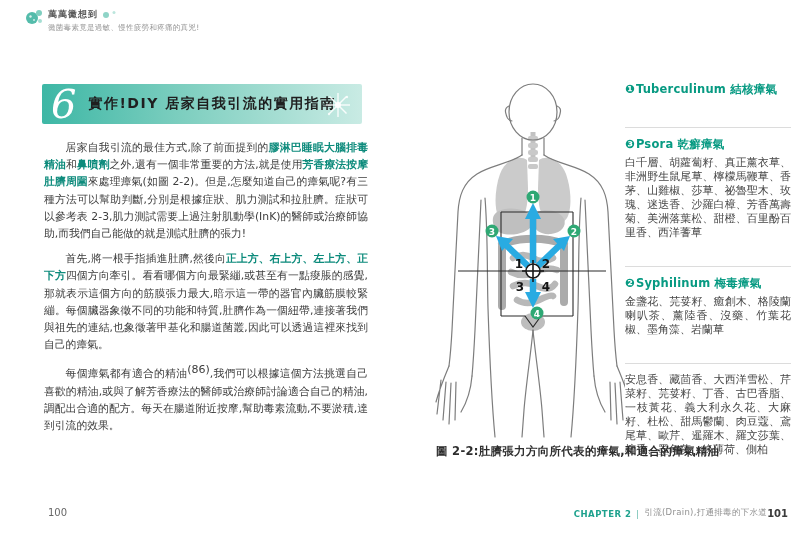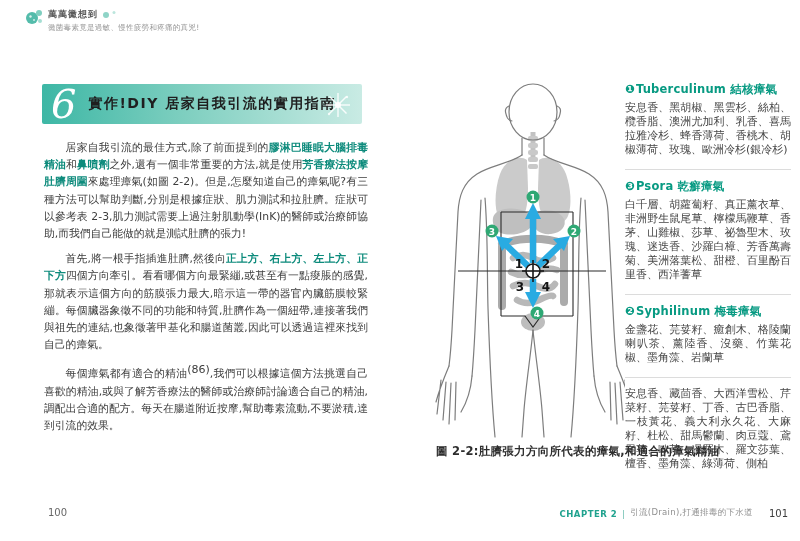--- a/index.html
+++ b/index.html
@@ -28,34 +28,34 @@
   
   .body-text{position:absolute;left:44px;top:139px;width:324px;font-size:10.8px;line-height:17.2px;text-align:justify;}
   .body-text p{margin:0 0 8px 0;text-indent:2em;}
   .seg-n{color:#3c3c3c;}
   .seg-b{color:#0d8b7c;font-weight:bold;}
   .seg-sup{font-size:11px;vertical-align:4px;color:#3c3c3c;}
   
   .diagram{position:absolute;left:433px;top:80px;}
   
   .miasm-col{position:absolute;left:625px;top:82px;width:166px;}
-  .miasm-block{padding-bottom:12px;border-bottom:1px solid #dcdcdc;margin-bottom:9px;}
+  .miasm-block{padding-bottom:26px;border-bottom:1px solid #dcdcdc;margin-bottom:9px;}
   .miasm-block.last{border-bottom:none;}
   .miasm-head{font-size:11.5px;font-weight:bold;color:#079a82;margin-bottom:4px;letter-spacing:.2px;}
   .m-badge{margin-right:1px;}
   .m-oils{font-size:11px;line-height:14px;color:#464646;text-align:justify;}
   
   .fig-caption{position:absolute;left:436px;top:444px;width:358px;font-size:11.5px;font-weight:bold;color:#2d2d2d;letter-spacing:.3px;}
   
   .folio-left{position:absolute;left:48px;top:507px;font-size:10px;color:#666;}
   .footer-right{position:absolute;right:12px;top:507px;font-size:8.5px;display:flex;align-items:flex-end;}
   .f-chap{color:#1fa28e;font-weight:bold;letter-spacing:.5px;}
   .f-div{display:inline-block;width:0;height:9px;border-left:1px solid #8fcdc2;margin:0 6px;}
   .f-title{color:#909090;letter-spacing:.3px;}
-  .f-page{font-size:10px;color:#3b3b3b;font-weight:normal;margin-left:16px;}
+  .f-page{font-size:10px;color:#3b3b3b;font-weight:bold;}
 </style>
 </head>
 <body>
 
 <div class="spread">
 
   <div class="running-head">
     <svg width="20" height="20" viewBox="0 0 20 20">
       <circle cx="8" cy="10" r="6" fill="#54bcab"></circle>
       <circle cx="15" cy="5" r="3" fill="#7fcfc0"></circle>
@@ -199,21 +199,20 @@
       </g>
     </g>
   </svg>
 
   <div class="miasm-col">
     <div class="miasm-block">
       <div class="miasm-head">
         <span class="m-badge">❶</span><span>Tuberculinum</span>
         <span>結核瘴氣</span>
       </div>
-      <div class="m-oils">安息香、黑胡椒、黑雲杉、絲柏、欖香脂、澳洲尤加利、乳香、喜馬拉雅冷杉、蜂香薄荷、香桃木、胡椒薄荷、玫瑰、歐洲冷杉(銀冷杉)</div>
     </div>
     <div class="miasm-block">
       <div class="miasm-head">
         <span class="m-badge">❸</span><span>Psora</span>
         <span>乾癬瘴氣</span>
       </div>
       <div class="m-oils">白千層、胡蘿蔔籽、真正薰衣草、非洲野生鼠尾草、檸檬馬鞭草、香茅、山雞椒、莎草、祕魯聖木、玫瑰、迷迭香、沙羅白樟、芳香萬壽菊、美洲落葉松、甜橙、百里酚百里香、西洋蓍草</div>
     </div>
     <div class="miasm-block">
       <div class="miasm-head">

